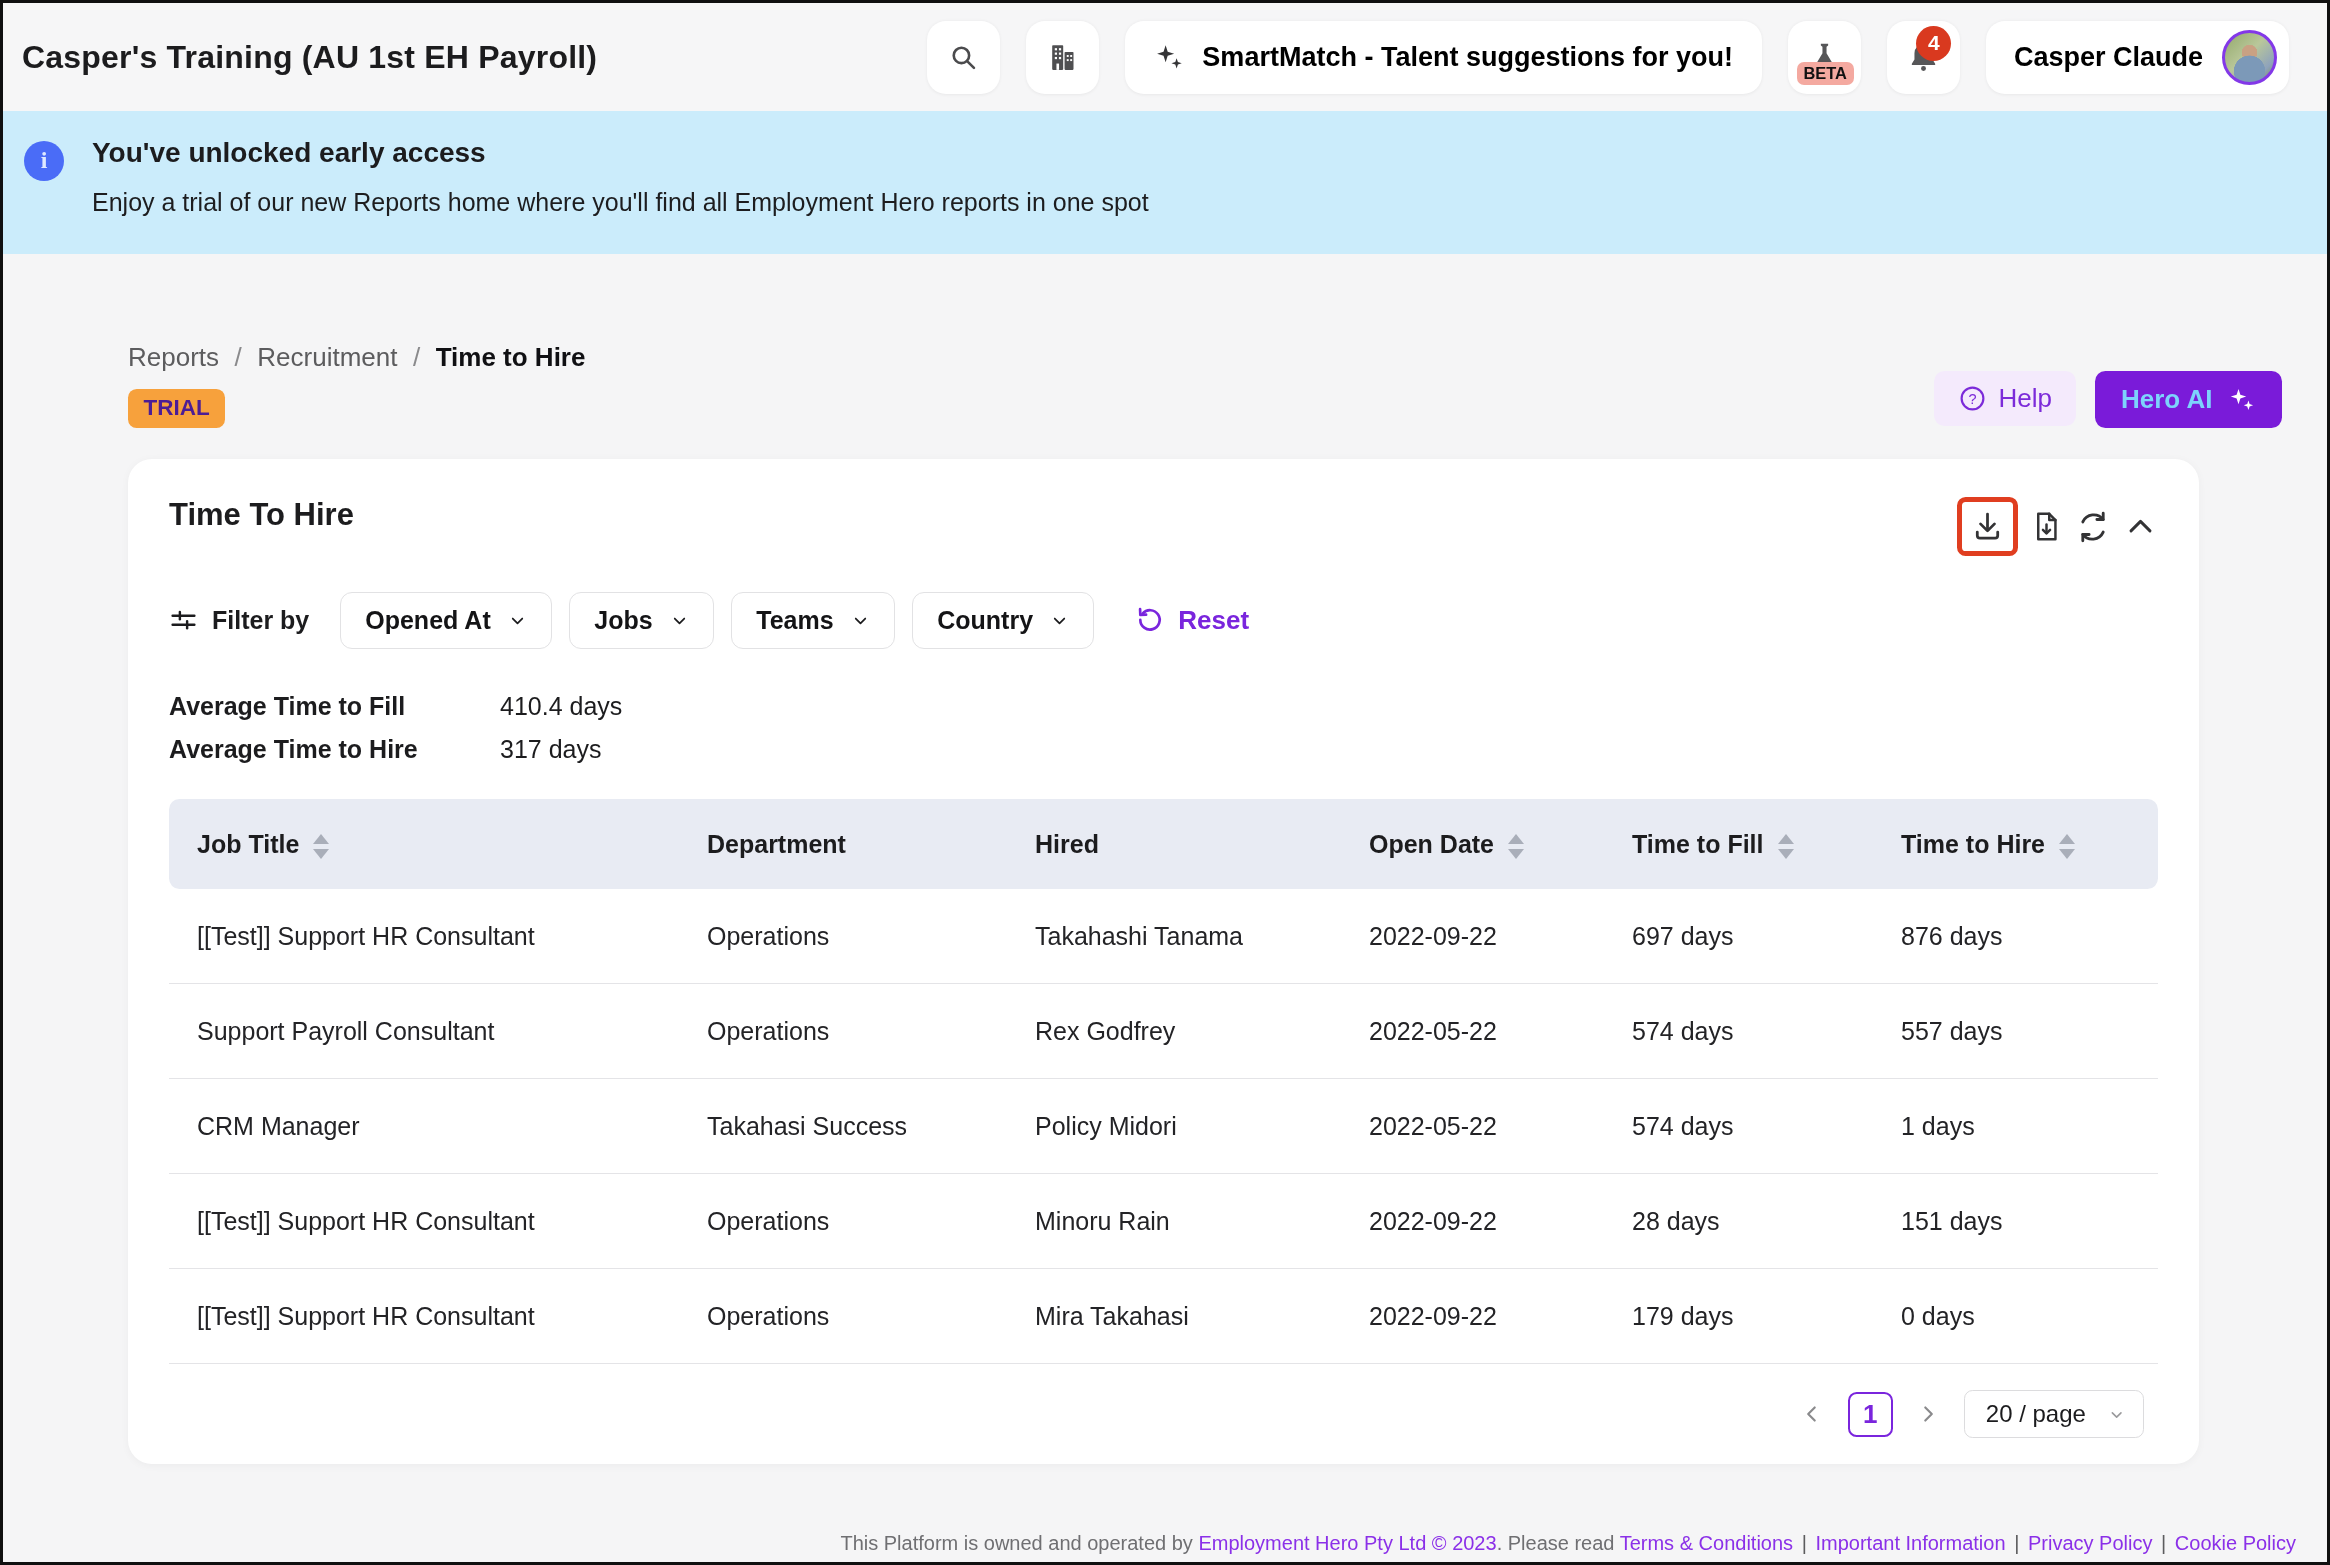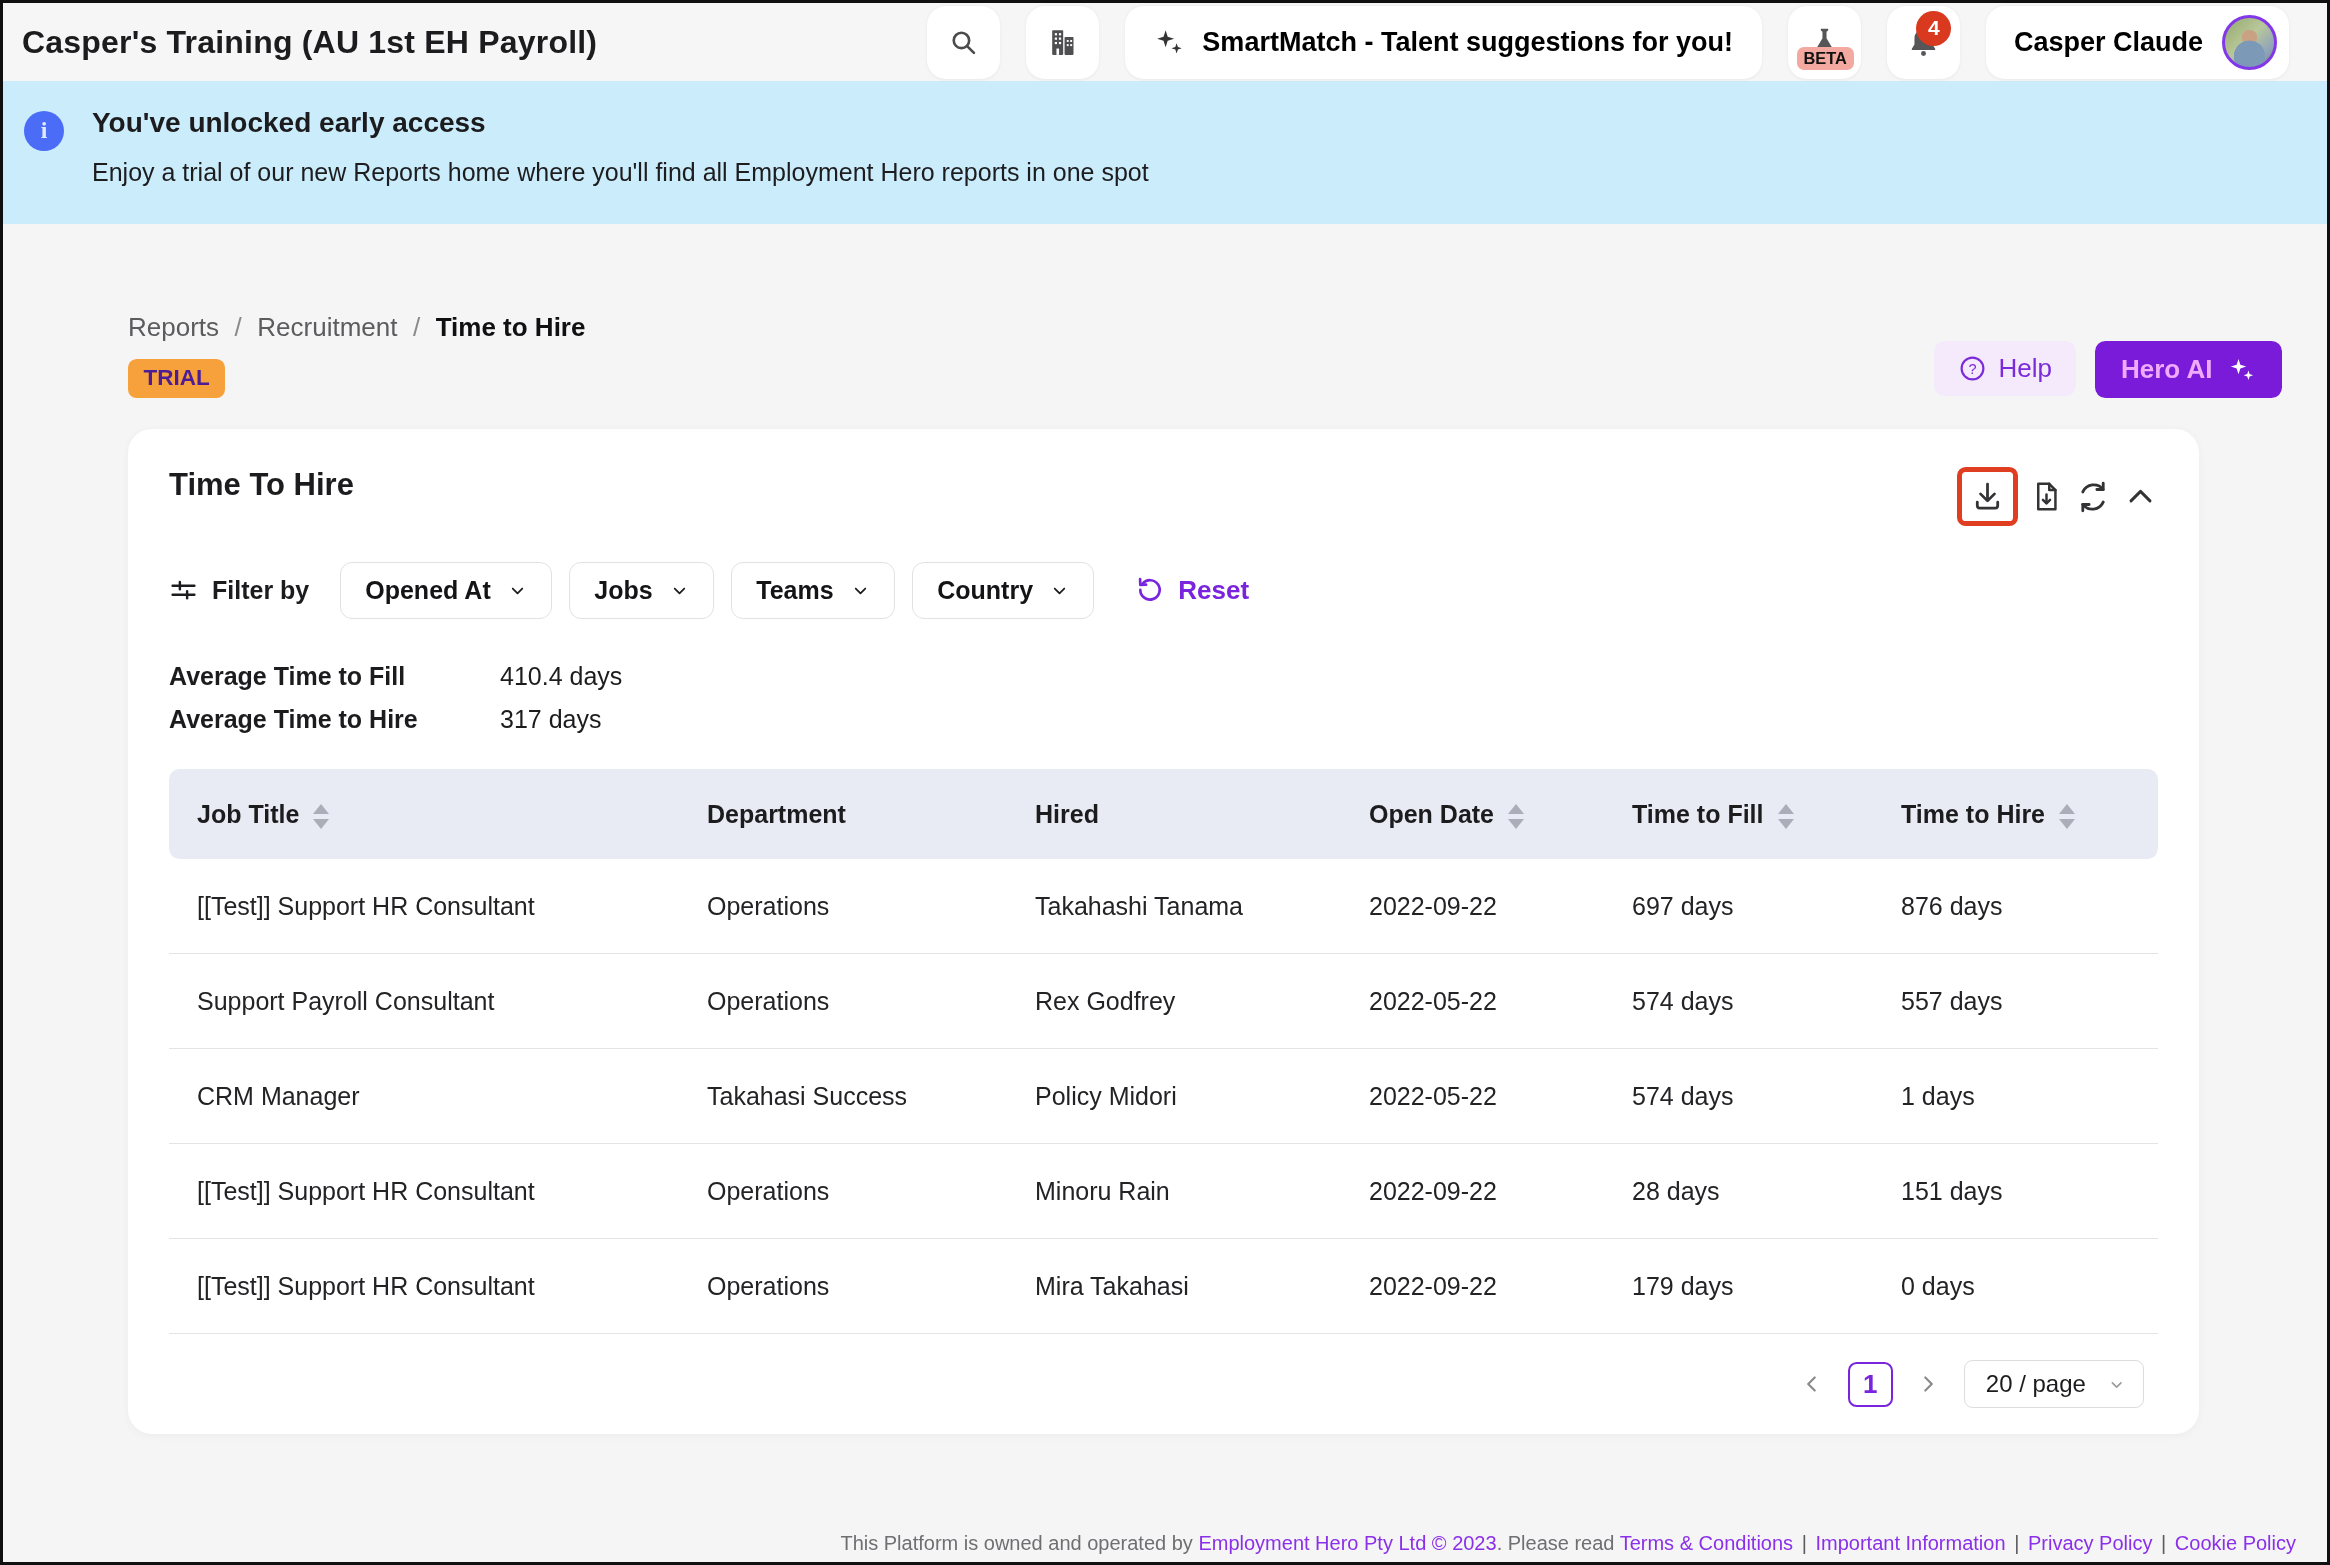--- a/index.html
+++ b/index.html
@@ -10,21 +10,21 @@
     background:#f5f5f6;
     font-family:"Liberation Sans", sans-serif;
     color:#1c1c1e;
     overflow:hidden;
     position:relative;
   }
   svg { display:block; }
 
   
   .app-header {
-    height:78px; background:#f6f6f7;
+    height:108px; background:#f6f6f7;
     display:flex; align-items:center;
     padding:0 38px 0 19px;
   }
   .app-title { font-size:32px; font-weight:bold; letter-spacing:0.2px; }
   .header-right { margin-left:auto; display:flex; align-items:center; gap:26px; }
   .hbtn {
     background:#fff; border:none; border-radius:19px;
     height:73px; min-width:73px;
     display:flex; align-items:center; justify-content:center;
     box-shadow:0 0.9px 3.5px rgba(0,0,0,.06);
@@ -67,21 +67,21 @@
   
   .content { position:relative; padding:0 0 0 125px; }
   .toolbar { position:absolute; top:29px; right:45px; display:flex; gap:19px; }
   .help-btn {
     height:55px; border:none; border-radius:10.4px; background:#f4eafc;
     color:#7c2bd9; font-size:26px; display:flex; align-items:center; gap:12px;
     padding:0 24px; cursor:pointer; font-family:inherit;
   }
   .heroai-btn {
     height:57px; border:none; border-radius:10.4px; background:#7a1bd9;
-    color:#f0abfc; font-size:26px; font-weight:bold; display:flex; align-items:center; gap:15.5px;
+    color:#7dd3fc; font-size:26px; font-weight:bold; display:flex; align-items:center; gap:15.5px;
     padding:0 26px; cursor:pointer; font-family:inherit;
   }
   .breadcrumb { margin-top:88px; display:flex; align-items:center; gap:15.5px; font-size:26px; color:#5c5c5e; }
   .breadcrumb .sep { color:#8a8a8c; }
   .breadcrumb .current { color:#101013; font-weight:bold; }
   .crumb-link { cursor:pointer; }
   .trial-badge {
     display:inline-block; margin-top:15.5px;
     background:#f7a13c; color:#4c1d95; font-weight:bold; font-size:22.5px;
     border-radius:8.6px; padding:8.6px 15.5px; line-height:1;

